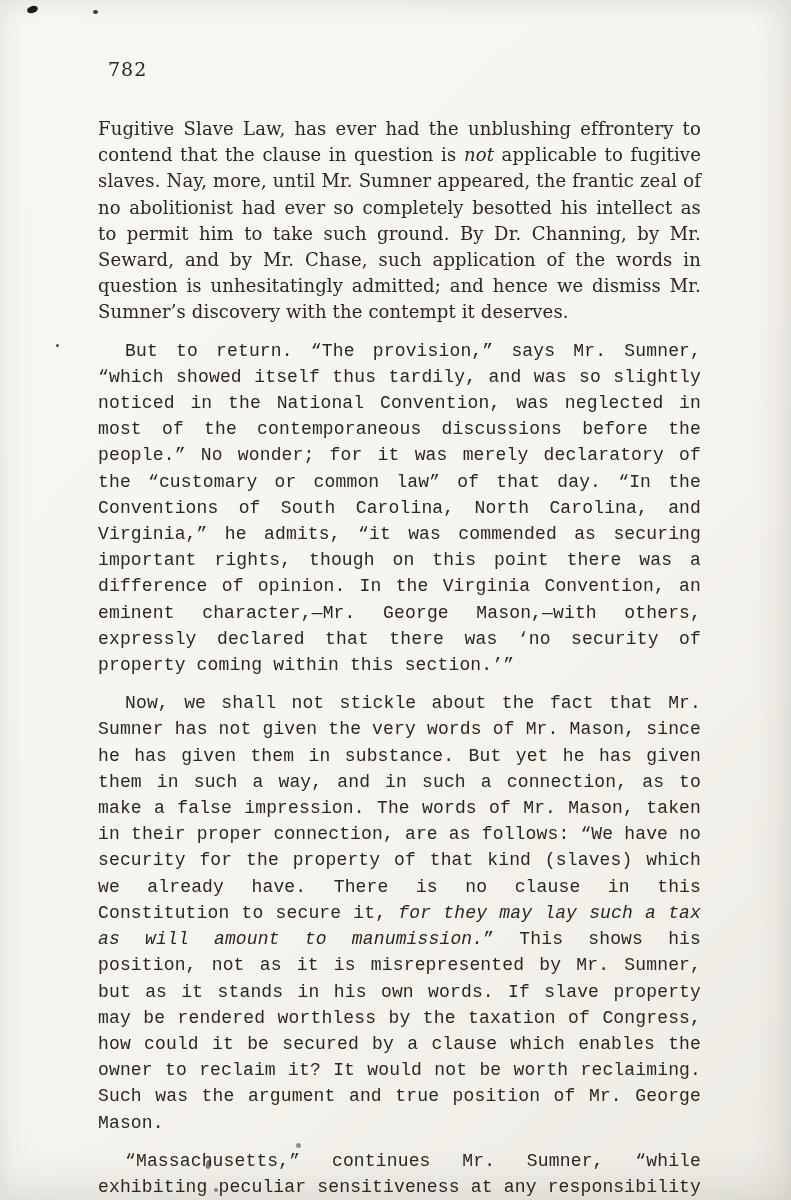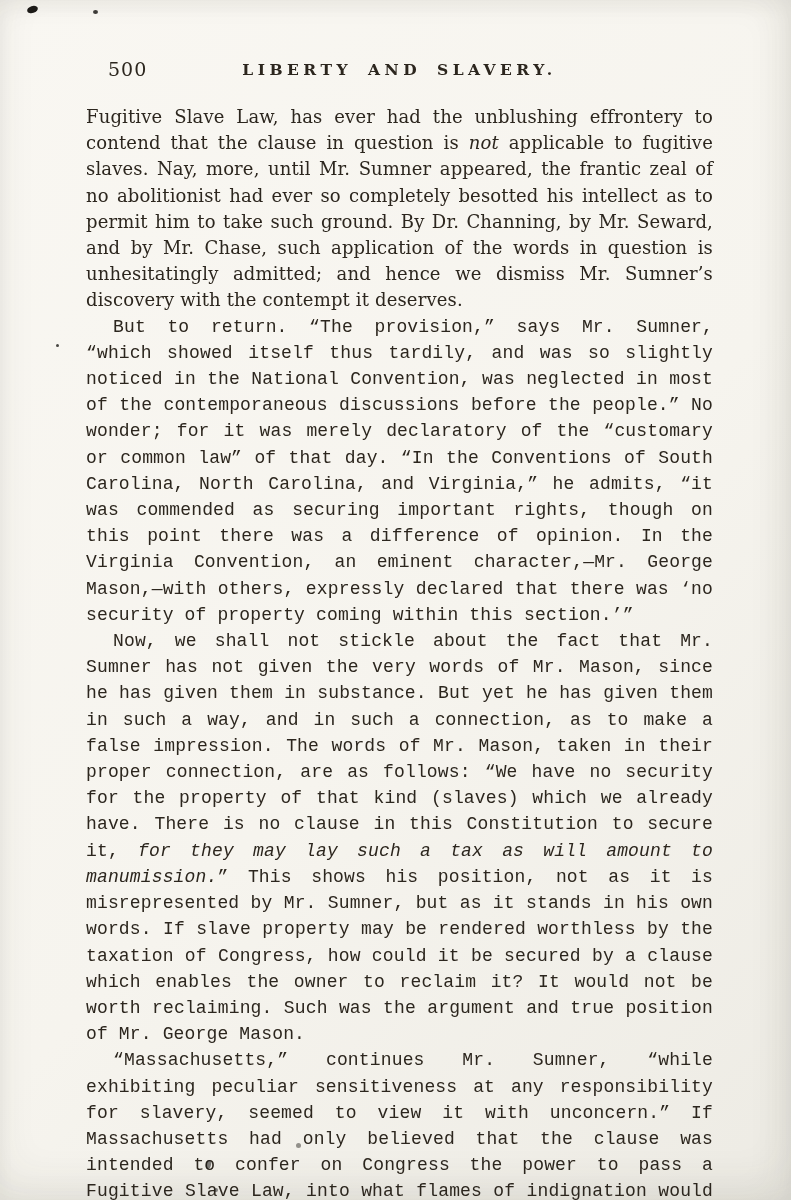--- a/index.html
+++ b/index.html
@@ -49,21 +49,21 @@
     position: absolute;
     top: 104px;
     left: 86px;
     width: 627px;
     text-align: justify;
     font-size: 18px;
     line-height: 26.2px;
     letter-spacing: 0.15px;
   }
   .para {
-    margin: 0;
+    margin: 12px;
     text-indent: 0;
   }
   .para.indent {
     text-indent: 27px;
     font-family: Liberation Mono, monospace;
   }
   .para em {
     font-style: italic;
   }
   
@@ -78,22 +78,21 @@
   .speck-d { left: 206px; top: 1160px; width: 5px;  height: 9px;  opacity: .55; transform: rotate(12deg); border-radius: 40%; }
   .speck-e { left: 214px; top: 1188px; width: 4px;  height: 4px;  opacity: .5; }
   .speck-f { left: 296px; top: 1143px; width: 5px;  height: 5px;  opacity: .45; }
 </style>
 </head>
 <body>
 
 <div class="page">
 
   <div class="page-header">
-    <span class="page-number">500</span>
-    <span class="running-title">LIBERTY AND SLAVERY.</span>
+    <span class="page-number">782</span>
   </div>
 
   <div class="text-block">
       <p class="para"><span>Fugitive Slave Law, has ever had the unblushing effrontery to contend that the clause in question is </span><em>not</em><span> applicable to fugitive slaves.  Nay, more, until Mr. Sumner appeared, the frantic zeal of no abolitionist had ever so completely besotted his intellect as to permit him to take such ground.  By Dr. Channing, by Mr. Seward, and by Mr. Chase, such application of the words in question is unhesitatingly admitted; and hence we dismiss Mr. Sumner’s discovery with the contempt it deserves.</span></p>
       <p class="para indent"><span>But to return.  “The provision,” says Mr. Sumner, “which showed itself thus tardily, and was so slightly noticed in the National Convention, was neglected in most of the contemporaneous discussions before the people.”  No wonder; for it was merely declaratory of the “customary or common law” of that day.  “In the Conventions of South Carolina, North Carolina, and Virginia,” he admits, “it was commended as securing important rights, though on this point there was a difference of opinion.  In the Virginia Convention, an eminent character,—Mr. George Mason,—with others, expressly declared that there was ‘no security of property coming within this section.’”</span></p>
       <p class="para indent"><span>Now, we shall not stickle about the fact that Mr. Sumner has not given the very words of Mr. Mason, since he has given them in substance.  But yet he has given them in such a way, and in such a connection, as to make a false impression.  The words of Mr. Mason, taken in their proper connection, are as follows: “We have no security for the property of that kind (slaves) which we already have.  There is no clause in this Constitution to secure it, </span><em>for they may lay such a tax as will amount to manumission.</em><span>”  This shows his position, not as it is misrepresented by Mr. Sumner, but as it stands in his own words.  If slave property may be rendered worthless by the taxation of Congress, how could it be secured by a clause which enables the owner to reclaim it?  It would not be worth reclaiming.  Such was the argument and true position of Mr. George Mason.</span></p>
       <p class="para indent"><span>“Massachusetts,” continues Mr. Sumner, “while exhibiting peculiar sensitiveness at any responsibility for slavery, seemed to view it with unconcern.”  If Massachusetts had only believed that the clause was intended to confer on Congress the power to pass a Fugitive Slave Law, into what flames of indignation would her sensitiveness have burst!  So Mr. Sumner would have us to believe.  But let us listen, for a moment, to the sober voice of history.</span></p>
     </div>
 
   <span class="speck speck-a"></span>

